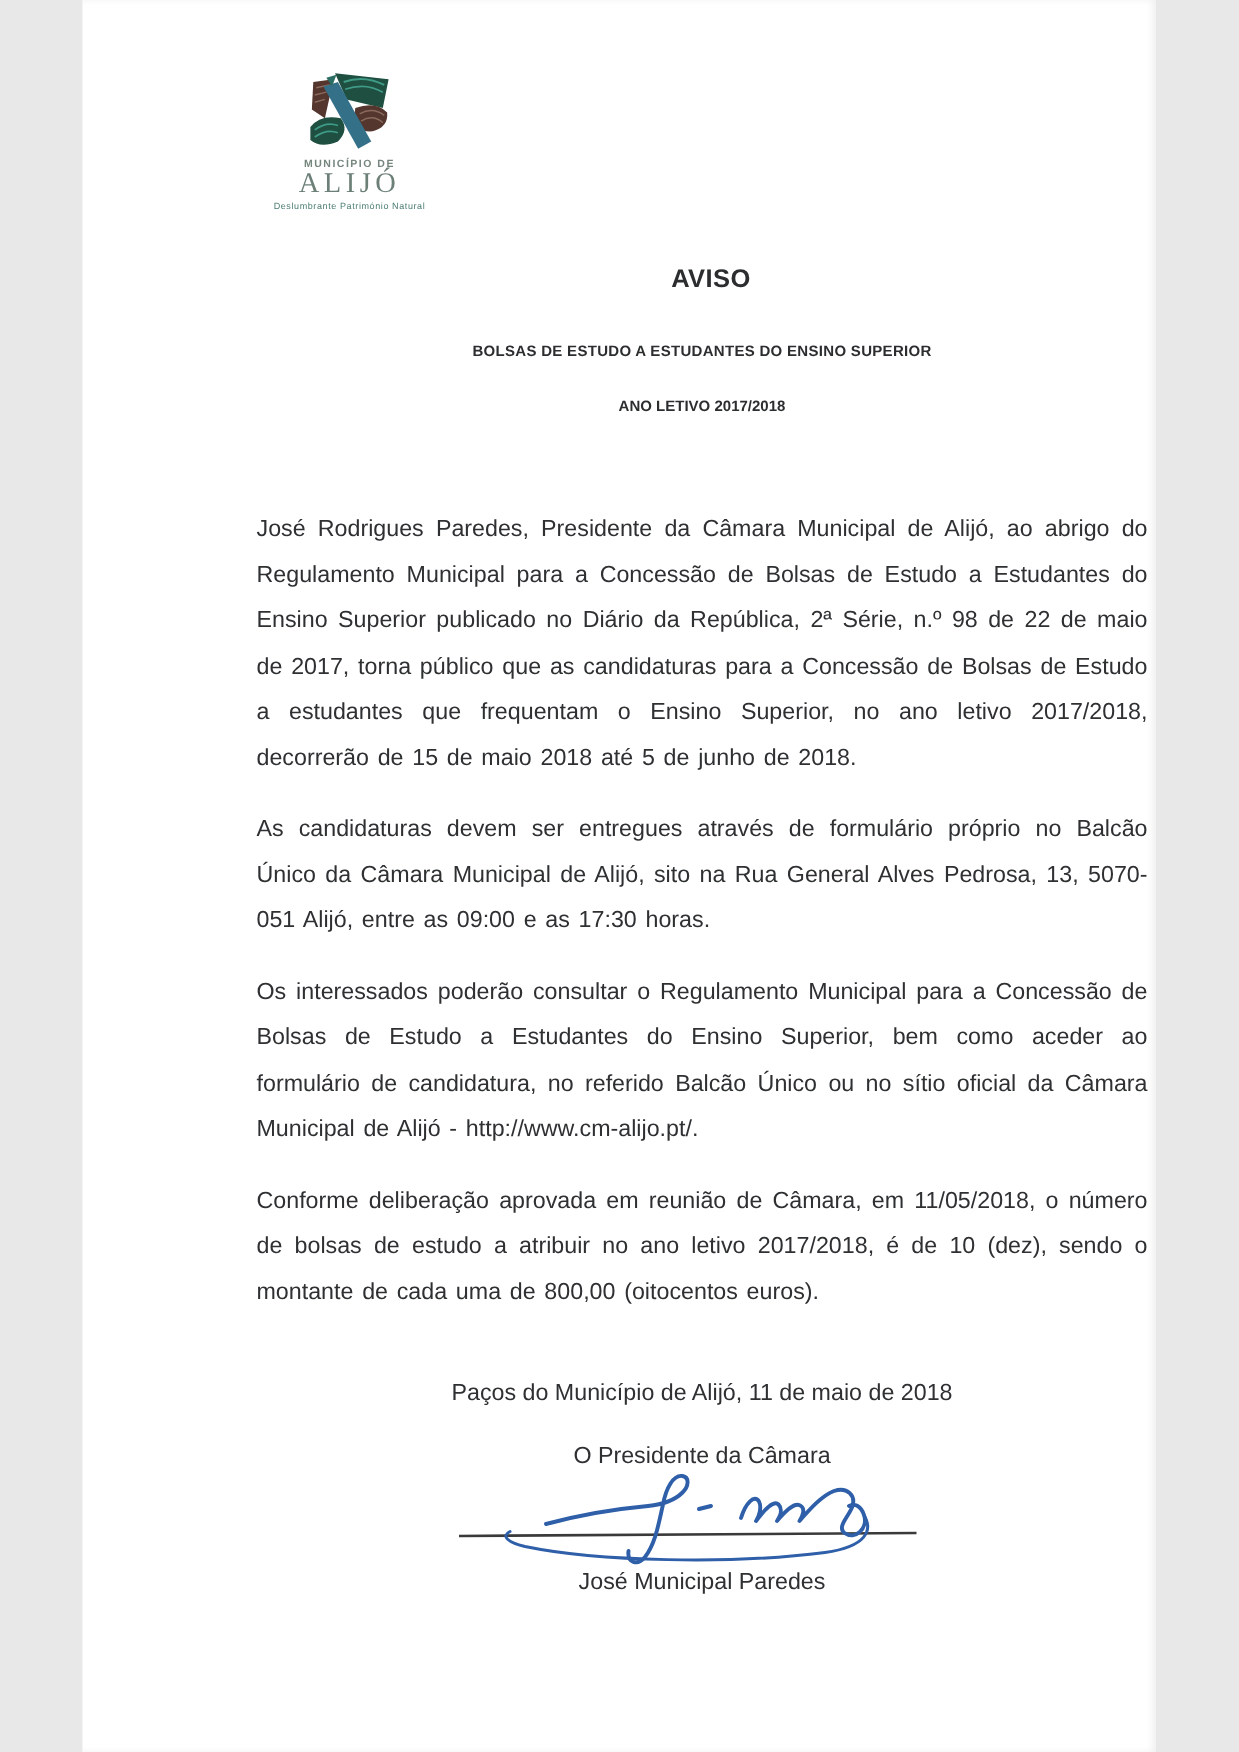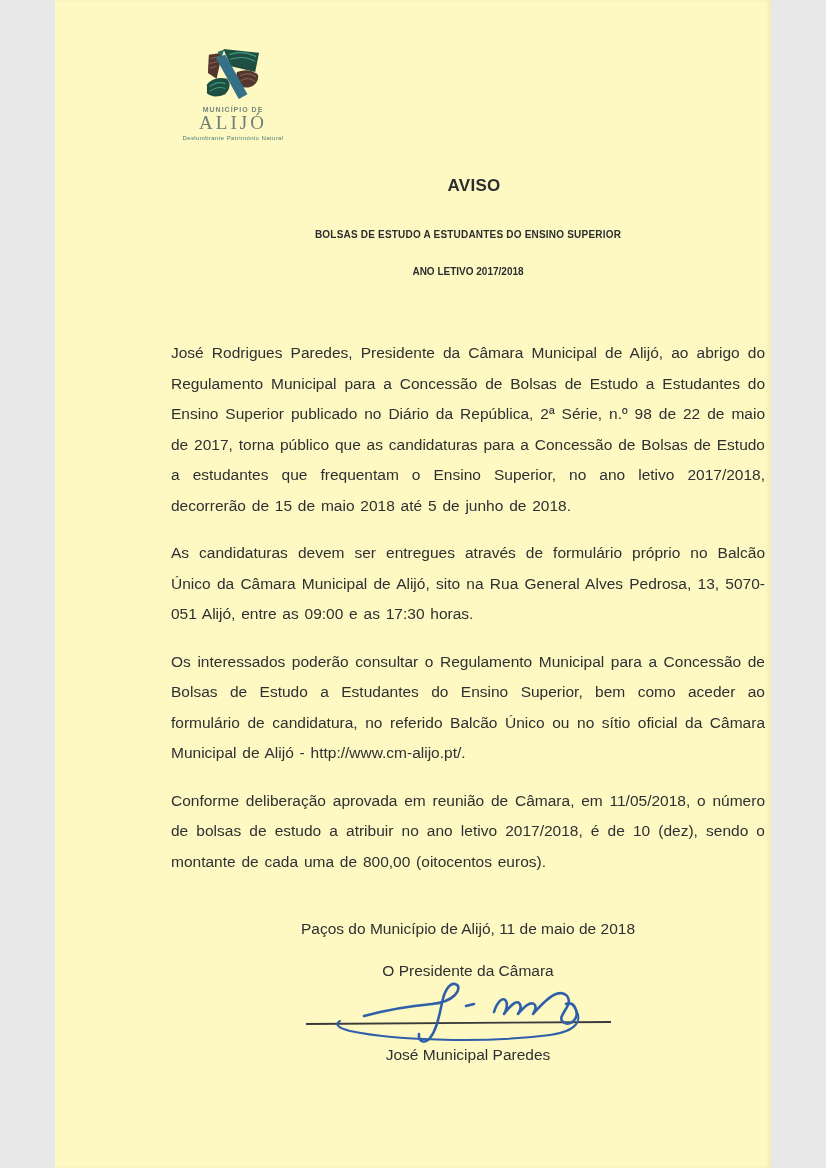--- a/index.html
+++ b/index.html
@@ -5,21 +5,21 @@
   html, body {
     margin: 0;
     padding: 0;
     background: #e8e8e8;
   }
   .page {
     position: relative;
     width: 716px;
     height: 1168px;
     margin: 0 auto;
-    background: #fef9c3;
+    background: #ffffff;
     overflow: hidden;
     font-family: "Liberation Sans", sans-serif;
     color: #2e3032;
     box-shadow: inset -3px 0 4px rgba(0,0,0,0.06);
   }
   
   .logo {
     position: absolute;
     left: 118px;
     top: 46px;

